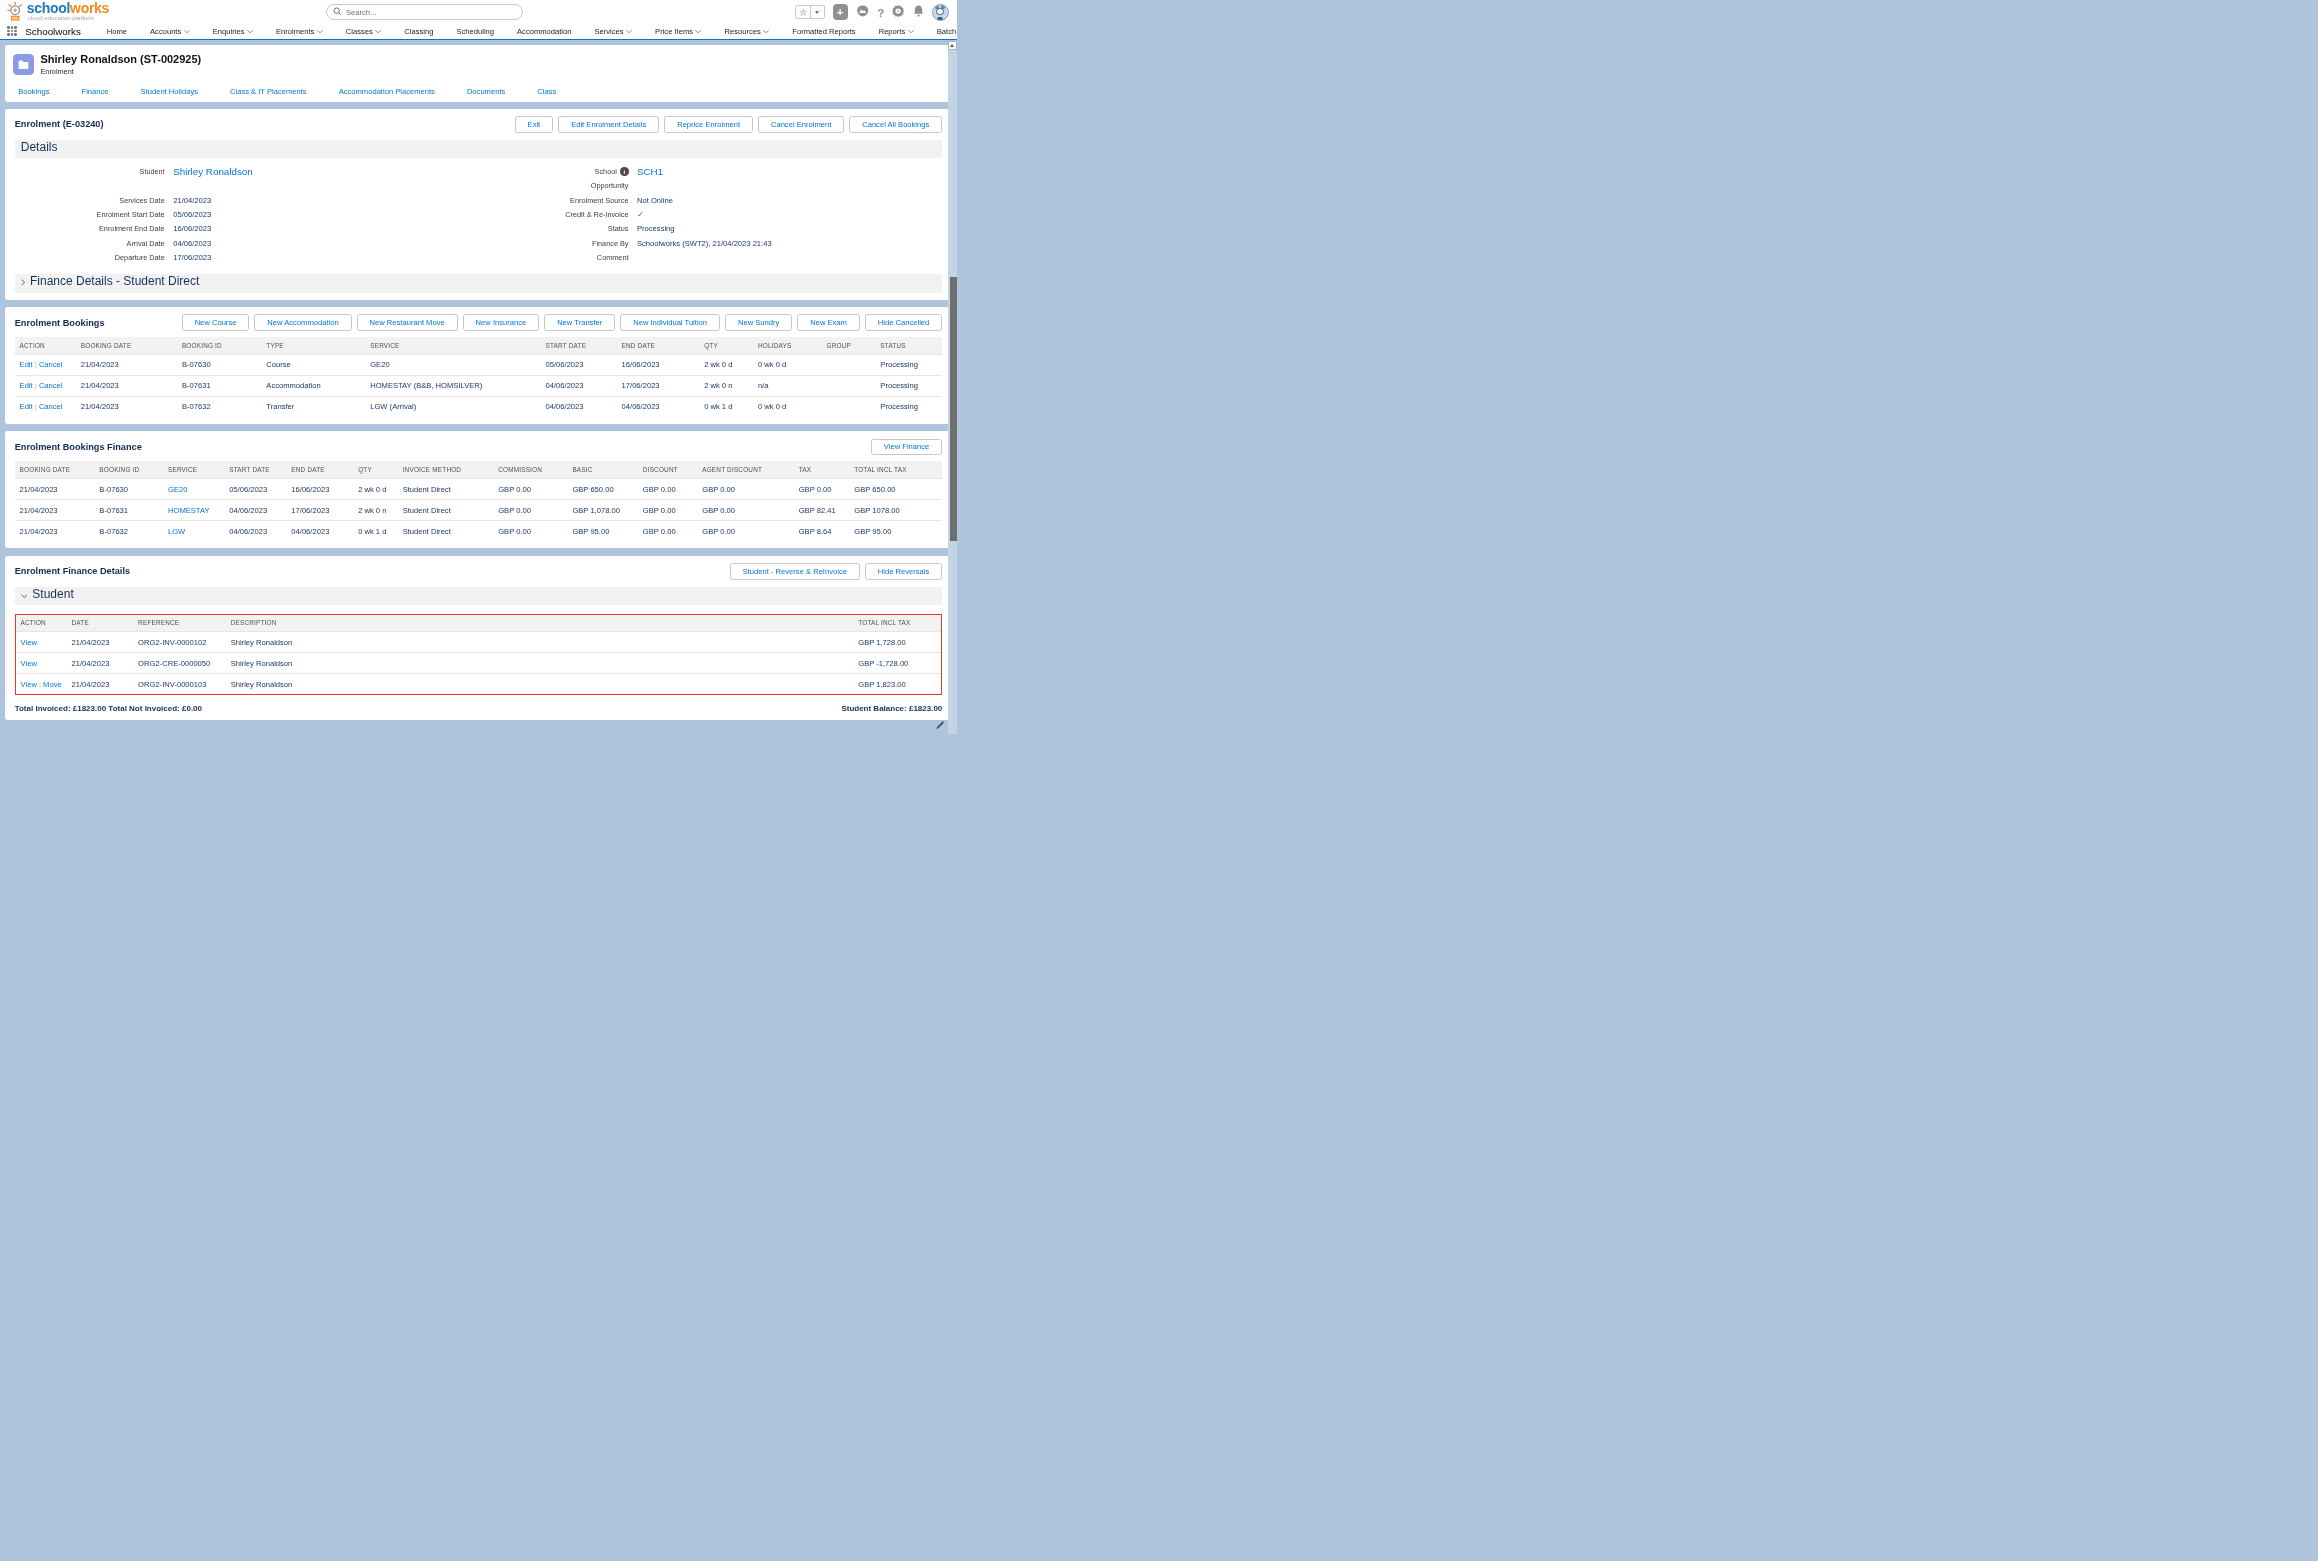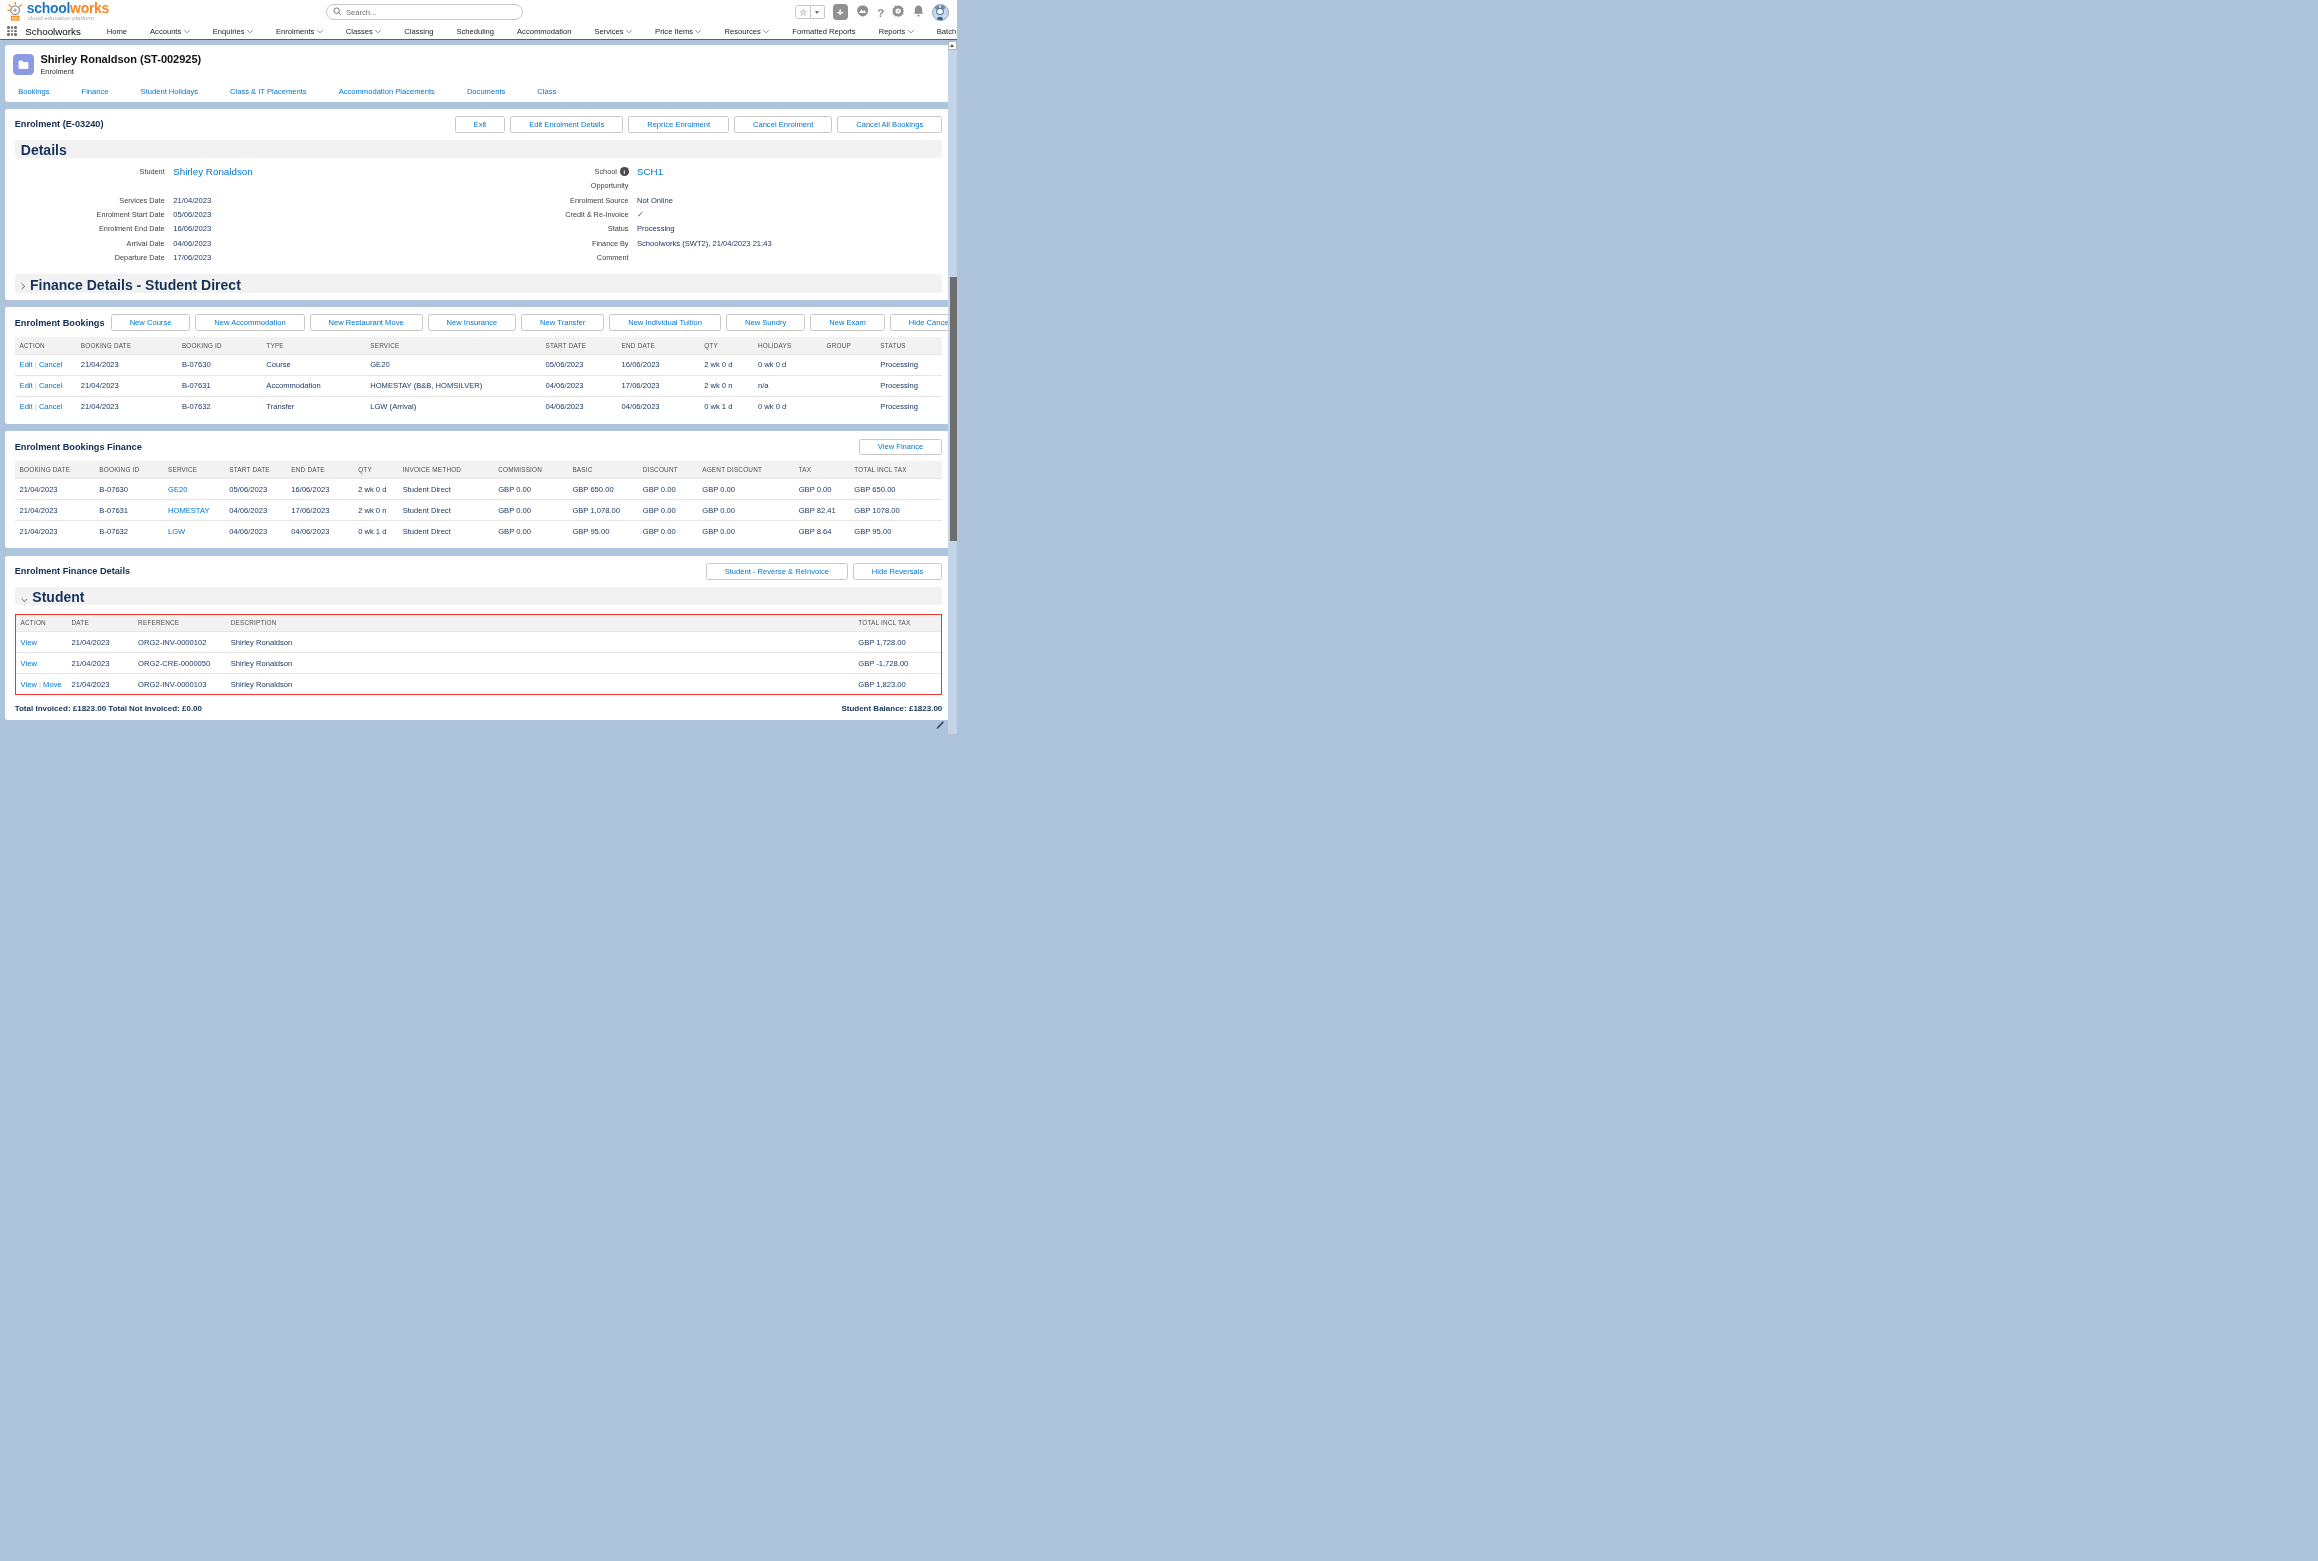--- a/index.html
+++ b/index.html
@@ -55,24 +55,24 @@
   .rec-sub{font-size:7.3px; color:#2b2b2b; margin-top:1.2px;}
   .rec-tabs{display:flex; gap:32px; padding:7.3px 4.9px 3.7px 4.9px;}
   .rec-tabs a{font-size:7.6px;}
 
   a.lnk, .rec-tabs a{color:var(--blue); text-decoration:none; cursor:pointer;}
 
   
   .card-head{display:flex; align-items:center; justify-content:space-between; gap:6.1px;}
   .card-title{font-size:9.2px; font-weight:700; color:var(--title); white-space:nowrap;}
   .btn-row{display:flex; gap:4.9px; flex-wrap:nowrap;}
-  .sf-btn{background:#fff; border:0.6px solid #c9c7c5; border-radius:2.4px; color:var(--blue); font-size:7.6px; font-family:inherit; height:16.5px; padding:0 18px; cursor:pointer; white-space:nowrap;}
-
-  
-  .section-bar{background:var(--bar); border-radius:1.8px; height:18.3px; display:flex; align-items:flex-end; gap:4.9px; padding:0 6.1px; font-size:14px; color:var(--navy); margin-top:7.3px; font-weight:700;}
+  .sf-btn{background:#fff; border:0.6px solid #c9c7c5; border-radius:2.4px; color:var(--blue); font-size:7.6px; font-family:inherit; height:16.5px; padding:0 12px; cursor:pointer; white-space:nowrap;}
+
+  
+  .section-bar{background:var(--bar); border-radius:1.8px; height:18.3px; display:flex; align-items:flex-start; gap:4.9px; padding:0 6.1px; font-size:12px; color:var(--navy); margin-top:7.3px; font-weight:400;}
 
   
   .fields{display:flex; margin-top:6.1px;}
   .fcol{width:50%;}
   .frow{display:flex; align-items:center; height:14.3px; gap:8.5px;}
   .flabel{width:150px; text-align:right; font-size:7.3px; color:var(--label); flex-shrink:0; display:flex; justify-content:flex-end; align-items:center; gap:3.1px;}
   .fval{font-size:7.6px; color:var(--navy);}
   .info-i{width:8.5px; height:8.5px; border-radius:50%; background:#4a4a4a; color:#fff; font-size:5.5px; font-weight:bold; display:inline-flex; align-items:center; justify-content:center; font-family:"Liberation Serif", serif;}
   .checkmark{color:#706e6b; font-size:8.5px;}
 

